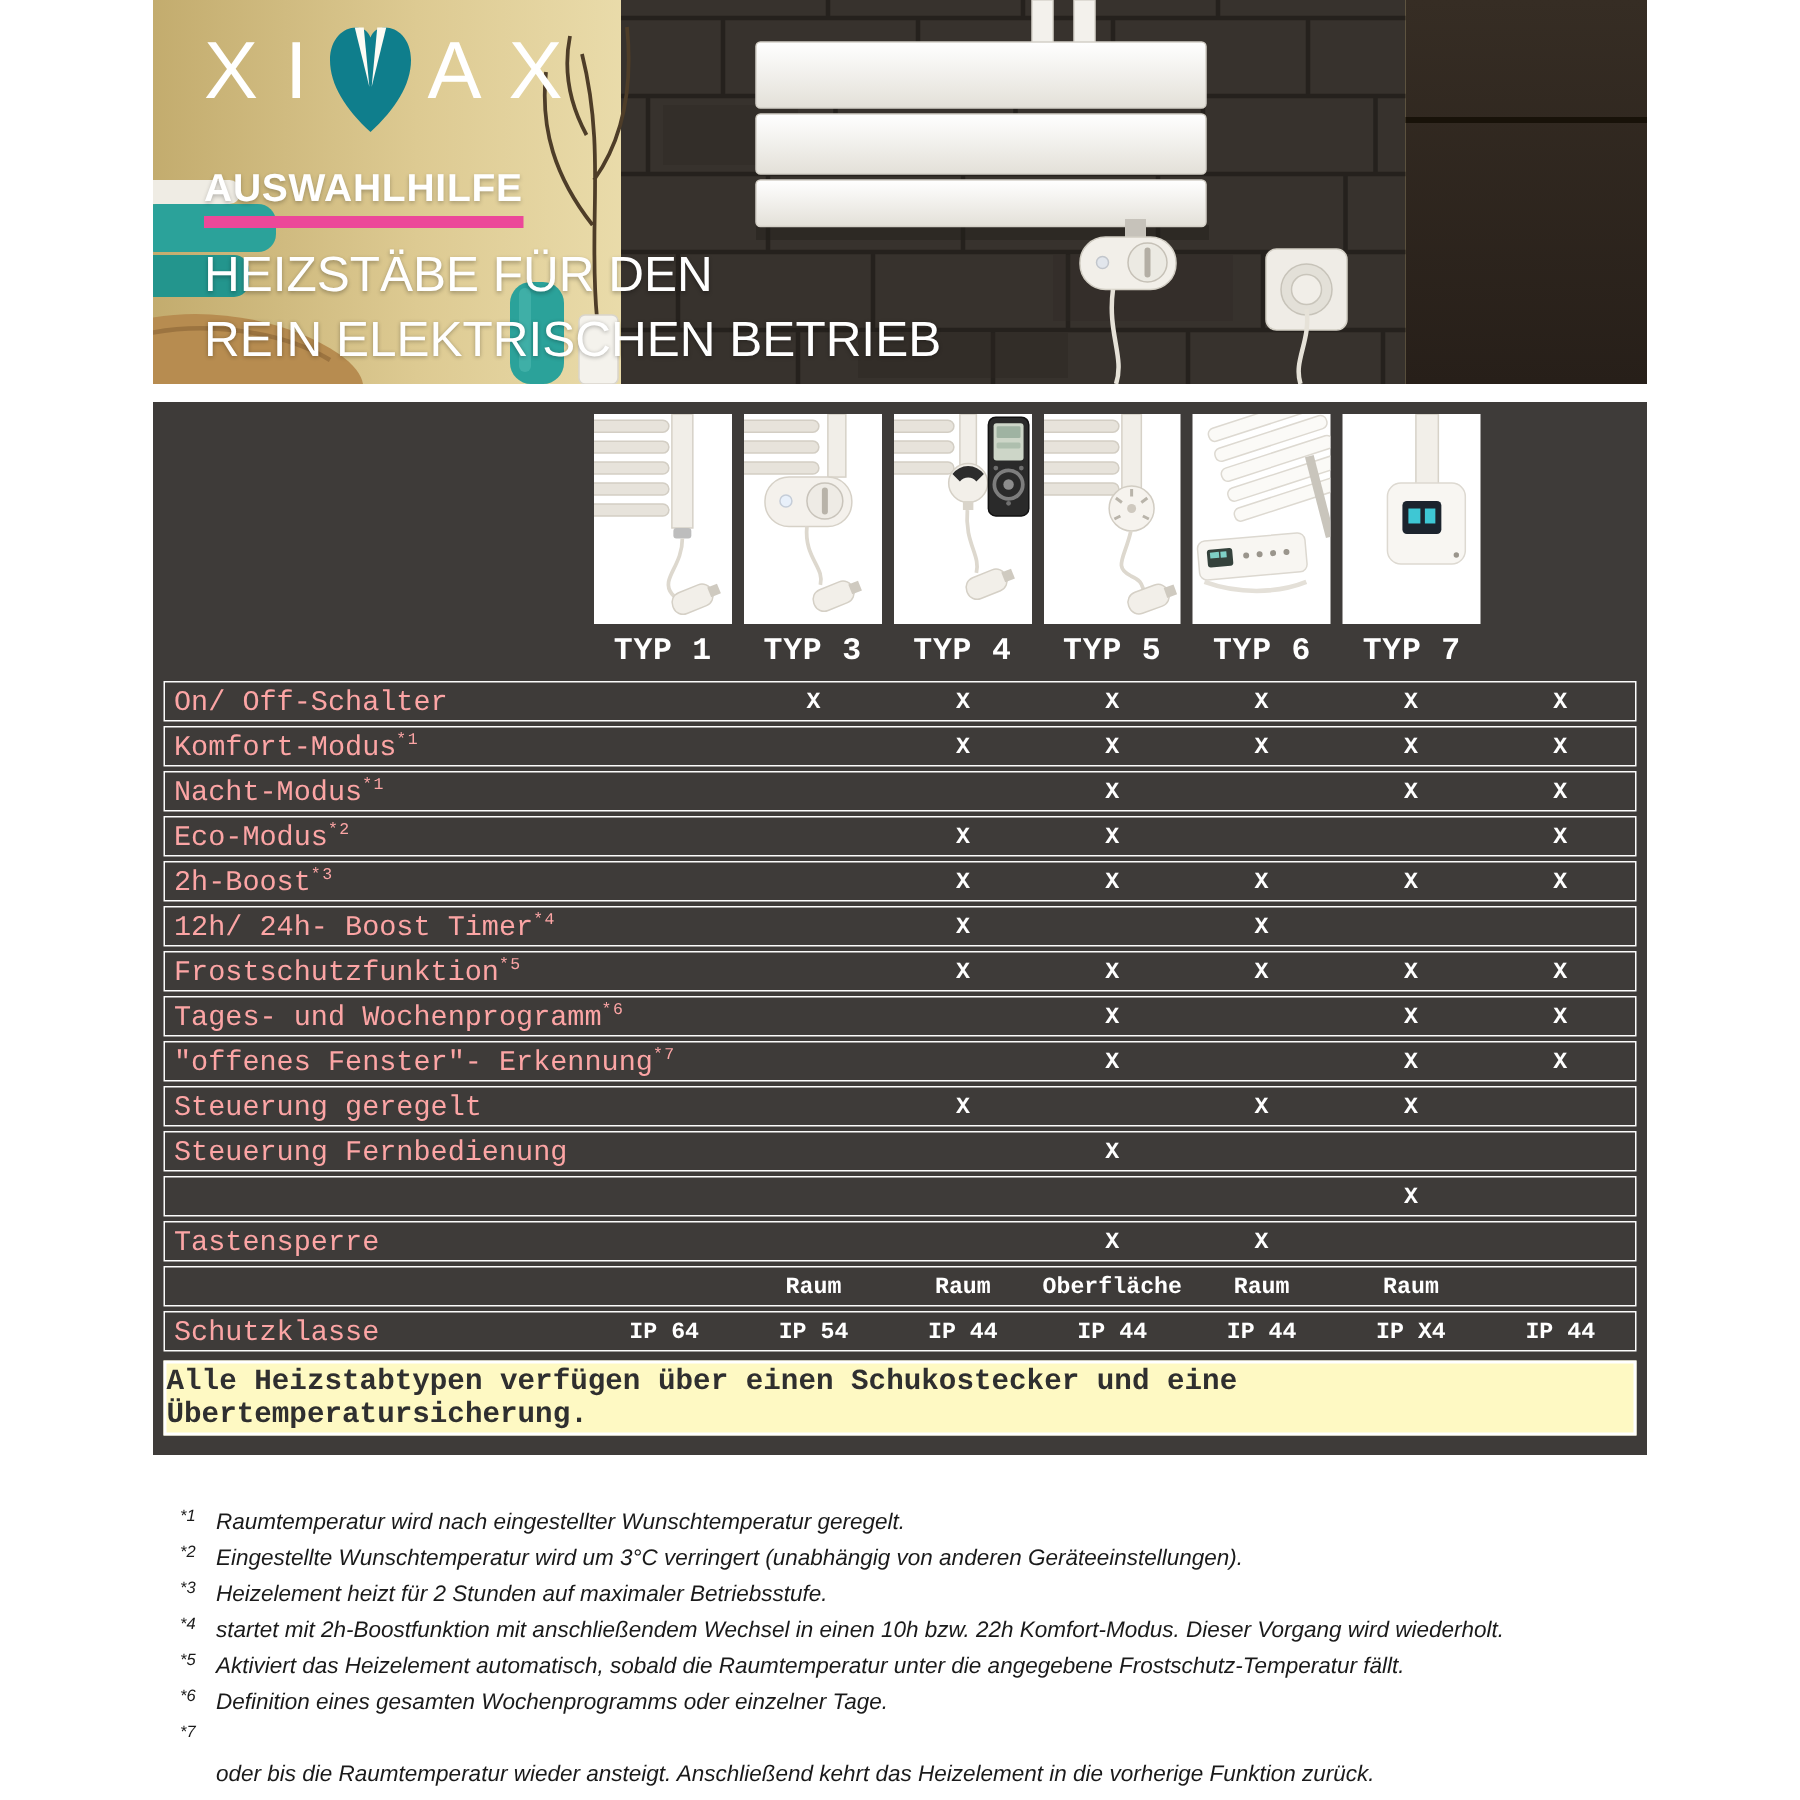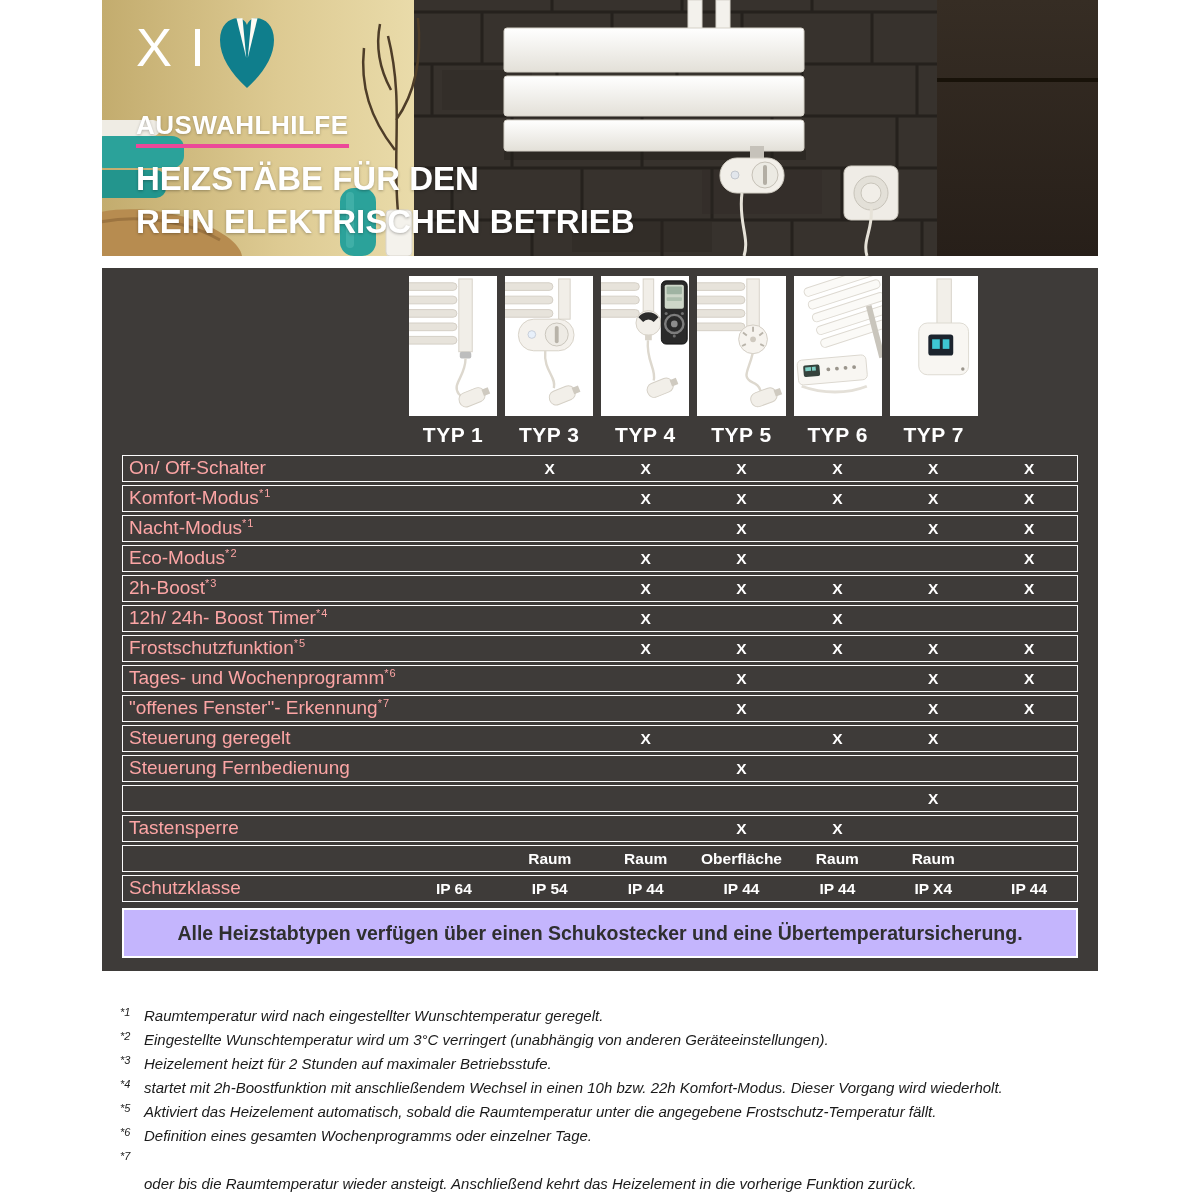--- a/index.html
+++ b/index.html
@@ -8,42 +8,42 @@
   .content{position:absolute;left:102px;top:0;width:996px;}
 
   
   .hero{position:relative;height:256px;overflow:hidden;background:#d9c78e;}
   .hero-art{position:absolute;left:0;top:0;}
   .hero-text{position:absolute;left:34px;top:0;color:#fff;}
   .logo{display:flex;align-items:flex-start;margin-top:14px;}
   .logo-part{font-size:54px;line-height:66px;font-weight:400;color:#fff;letter-spacing:18px;}
   .logo-mark{width:60px;height:76px;margin:0 8px 0 -6px;}
   .eyebrow{display:inline-block;margin-top:20px;font-size:26px;font-weight:bold;
-           letter-spacing:.5px;border-bottom:4px solid #ec4899;padding-bottom:3px;
+           letter-spacing:.5px;border-bottom:8px solid #ec4899;padding-bottom:3px;
            text-shadow:0 1px 3px rgba(0,0,0,.25);}
-  .hero-title{margin-top:9px;font-size:33px;font-weight:bold;line-height:43px;
+  .hero-title{margin-top:9px;font-size:33px;font-weight:normal;line-height:43px;
               text-shadow:0 1px 3px rgba(0,0,0,.3);}
 
   
-  .table-block{margin-top:12px;background:#3e3b39;padding:8px 20px 13px;}
+  .table-block{margin-top:12px;background:#3e3b39;padding:8px 7px 13px;font-family:Liberation Mono, monospace;}
   .product-header{display:grid;grid-template-columns:283px repeat(7,1fr);}
   .product-col{display:flex;flex-direction:column;}
   .product-img{height:140px;background:#fff;margin:0 4px;position:relative;overflow:hidden;}
   .product-img svg{position:absolute;left:0;top:0;width:100%;height:100%;}
   .typ-label{text-align:center;color:#fff;font-weight:bold;font-size:21px;
              padding:7px 0 8px;letter-spacing:.5px;}
 
   .feature-rows{display:flex;flex-direction:column;gap:3px;}
   .feature-row{display:grid;grid-template-columns:283px repeat(7,1fr);
                border:1px solid #fcfcfc;height:25px;align-items:center;}
   .feature-label{padding-left:6px;color:#fca5a5;font-size:19px;white-space:nowrap;}
   .feature-label sup{font-size:11px;letter-spacing:1px;}
   .feature-cell{text-align:center;color:#fff;font-weight:bold;font-size:15.5px;white-space:nowrap;}
 
-  .banner{margin-top:6px;border:2px solid #fff;background:#c4b5fd;height:46px;
+  .banner{margin-top:6px;border:2px solid #fff;background:#fef9c3;height:46px;
           display:flex;align-items:center;justify-content:center;
           font-weight:bold;font-size:19.5px;color:#2f2f2f;}
 
   
   .footnotes{margin-top:33px;padding-left:18px;color:#1a1a1a;font-style:italic;font-size:15px;}
   .footnote-line{display:flex;line-height:24px;}
   .fn-marker{flex:none;width:24px;font-size:11px;position:relative;top:-4px;}
   .fn-text{white-space:nowrap;}
 </style>
 </head>
@@ -130,20 +130,21 @@
       </svg>
 
       <div class="hero-text">
         <div class="logo">
           <span class="logo-part">XI</span>
           <svg class="logo-mark" viewBox="0 0 80 100">
             <path d="M40 98 C18 78, 4 56, 4 34 C4 15, 16 5, 27 5 C33 5, 38 8, 40 14 C42 8, 47 5, 53 5 C64 5, 76 15, 76 34 C76 56, 62 78, 40 98 Z" fill="#0f7e8c"></path>
             <polygon points="26,5 34,5 39,58" fill="#fdfbf4"></polygon>
             <polygon points="46,5 54,5 41,58" fill="#fdfbf4"></polygon>
           </svg>
+          <span class="logo-part">AX</span>
         </div>
         <div><span class="eyebrow">AUSWAHLHILFE</span></div>
         <div class="hero-title">
           <div>HEIZSTÄBE FÜR DEN</div>
           <div>REIN ELEKTRISCHEN BETRIEB</div>
         </div>
       </div>
     </div>
 
     <div class="table-block">

